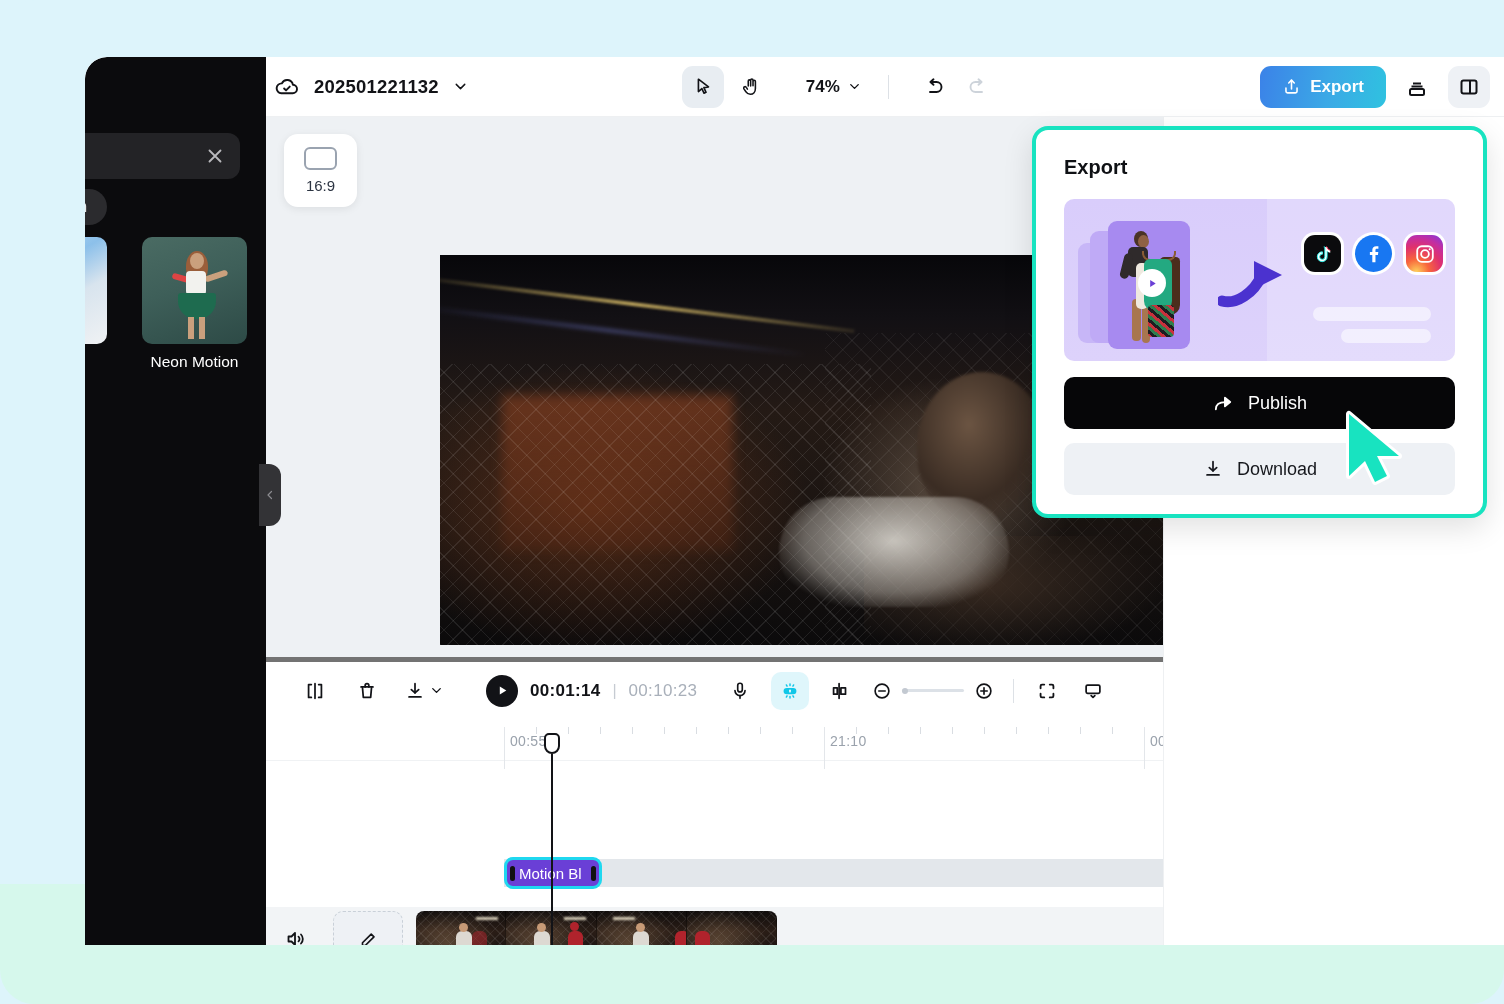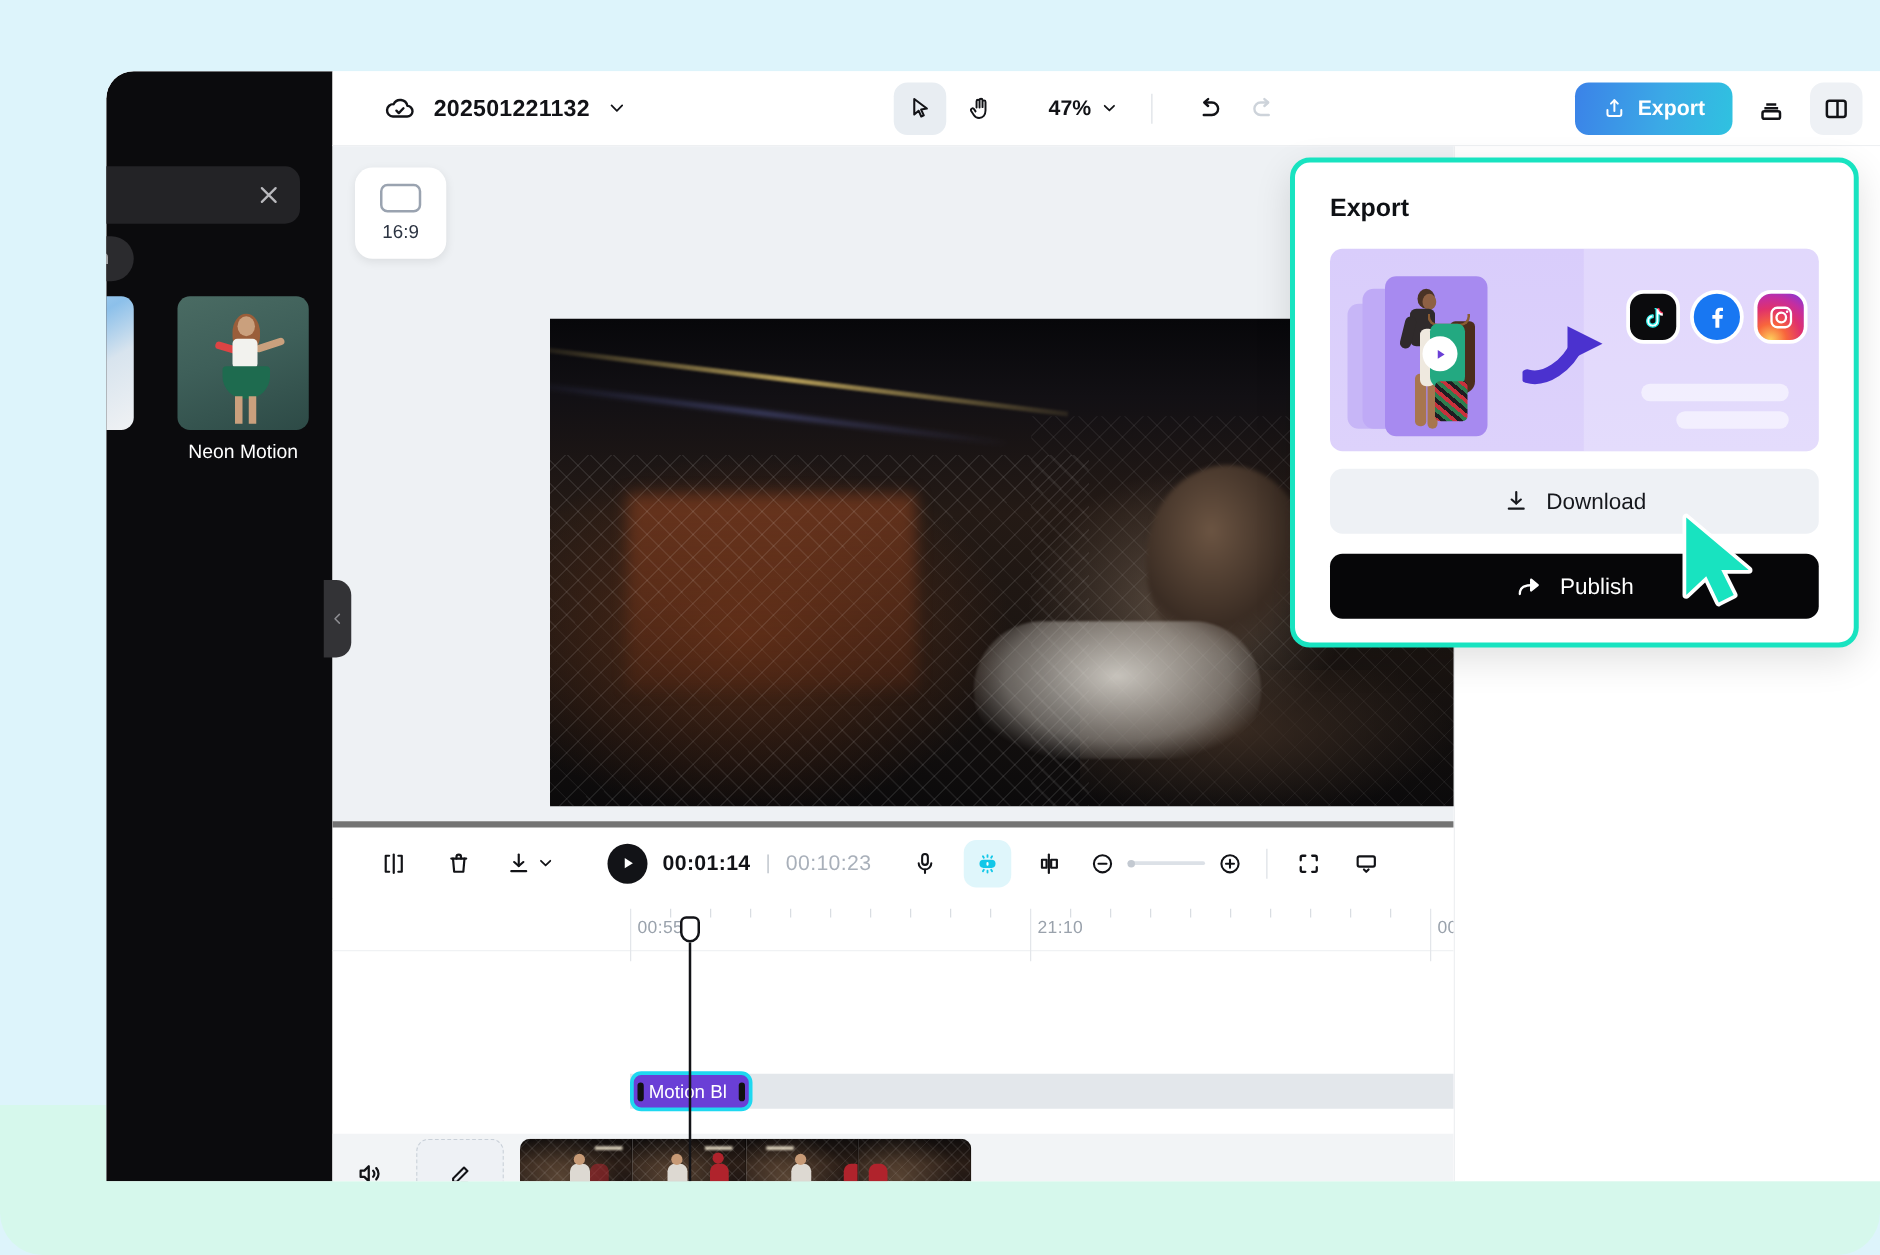--- a/index.html
+++ b/index.html
@@ -92,21 +92,21 @@
     display: flex; align-items: center; justify-content: center;
     cursor: pointer; z-index: 6;
   }
 
   
   .topbar {
     position: absolute; left: 181px; top: 0; width: 1238px; height: 60px;
     background: #fff; display: flex; align-items: center;
     border-bottom: 1px solid #eef0f2;
   }
-  .tb-left { display: flex; align-items: center; gap: 13px; padding-left: 41px; }
+  .tb-left { display: flex; align-items: center; gap: 13px; padding-left: 8px; }
   .proj-title { font-size: 18.5px; font-weight: 700; color: #121317; letter-spacing: .2px; }
   .tb-center { display: flex; align-items: center; gap: 6px; margin-left: 213px; }
   .tool-btn {
     width: 42px; height: 42px; border-radius: 11px;
     display: flex; align-items: center; justify-content: center; cursor: pointer;
     background: transparent;
   }
   .tool-btn.active { background: #e8edf2; }
   .zoom-pct {
     display: flex; align-items: center; gap: 7px; margin-left: 28px;
@@ -431,21 +431,21 @@
           <svg width="22" height="22" viewBox="0 0 24 24" fill="none" stroke="#121317" stroke-width="1.8" stroke-linejoin="round">
               <path d="M7 3.5l11 8.3-5 .9 2.3 5.1-2.2 1-2.3-5.1-3.8 3.3z"></path>
             </svg>
         </div>
         <div class="tool-btn">
           <svg width="22" height="22" viewBox="0 0 24 24" fill="none" stroke="#121317" stroke-width="1.7" stroke-linecap="round" stroke-linejoin="round">
               <path d="M9 11V5.5a1.3 1.3 0 0 1 2.6 0V11m0-.8V4.6a1.3 1.3 0 0 1 2.6 0v6m0-.6V6a1.3 1.3 0 0 1 2.6 0v7.6c0 3.6-2.2 6.4-5.6 6.4-2.2 0-3.6-1-4.6-2.6L4.3 14c-.5-.9-.2-1.8.6-2.2.7-.4 1.6-.2 2 .6l1.2 1.9"></path>
             </svg>
         </div>
         <div class="zoom-pct">
-          <span>47%</span>
+          <span>74%</span>
           <svg width="15" height="15" viewBox="0 0 24 24" fill="none" stroke="#121317" stroke-width="2.2" stroke-linecap="round" stroke-linejoin="round">
               <path d="M6 9l6 6 6-6"></path>
             </svg>
         </div>
         <div class="tb-sep"></div>
         <div class="undo-btn">
           <svg width="24" height="24" viewBox="0 0 24 24" fill="none" stroke="#121317" stroke-width="1.9" stroke-linecap="round" stroke-linejoin="round">
               <path d="M9 7H14.5a5 5 0 0 1 0 10H8"></path>
               <path d="M11.5 4.3L8.4 7l3.1 2.8"></path>
             </svg>
@@ -736,35 +736,35 @@
             <rect x="3.5" y="3.5" width="17" height="17" rx="5"></rect>
             <circle cx="12" cy="12" r="4.2"></circle>
             <circle cx="17.1" cy="6.9" r="1.1" fill="#fff" stroke="none"></circle>
           </svg>
         </div>
       </div>
       <div class="pi-bar pi-bar1"></div>
       <div class="pi-bar pi-bar2"></div>
     </div>
 
+    <div class="pop-btn publish">
+      <svg width="23" height="23" viewBox="0 0 24 24" fill="none" stroke="#fff" stroke-width="1.9" stroke-linecap="round" stroke-linejoin="round">
+        <path d="M4 18c0-5 4-7.5 10-7.5"></path>
+          <path d="M13.5 6L19 10.5 13.5 15v-9z" fill="#fff"></path>
+      </svg>
+      <span>Publish</span>
+    </div>
+
     <div class="pop-btn download">
       <svg width="22" height="22" viewBox="0 0 24 24" fill="none" stroke="#16181d" stroke-width="1.9" stroke-linecap="round" stroke-linejoin="round">
           <path d="M12 4v10"></path>
           <path d="M8 10.5l4 3.5 4-3.5"></path>
           <path d="M5.5 18.5h13"></path>
         </svg>
       <span>Download</span>
     </div>
-
-    <div class="pop-btn publish">
-      <svg width="23" height="23" viewBox="0 0 24 24" fill="none" stroke="#fff" stroke-width="1.9" stroke-linecap="round" stroke-linejoin="round">
-        <path d="M4 18c0-5 4-7.5 10-7.5"></path>
-          <path d="M13.5 6L19 10.5 13.5 15v-9z" fill="#fff"></path>
-      </svg>
-      <span>Publish</span>
-    </div>
   </div>
 
   <svg class="cursor-arrow" width="70" height="80" viewBox="0 0 70 80">
     <path d="M8 4 L8 66 L24 51 L34 72 L46 66 L36 46 L58 46 Z" fill="#18e3c0" stroke="#ffffff" stroke-width="6" stroke-linejoin="round"></path>
     <path d="M8 4 L8 66 L24 51 L34 72 L46 66 L36 46 L58 46 Z" fill="#18e3c0"></path>
   </svg>
 </div>
 
 </body></html>

